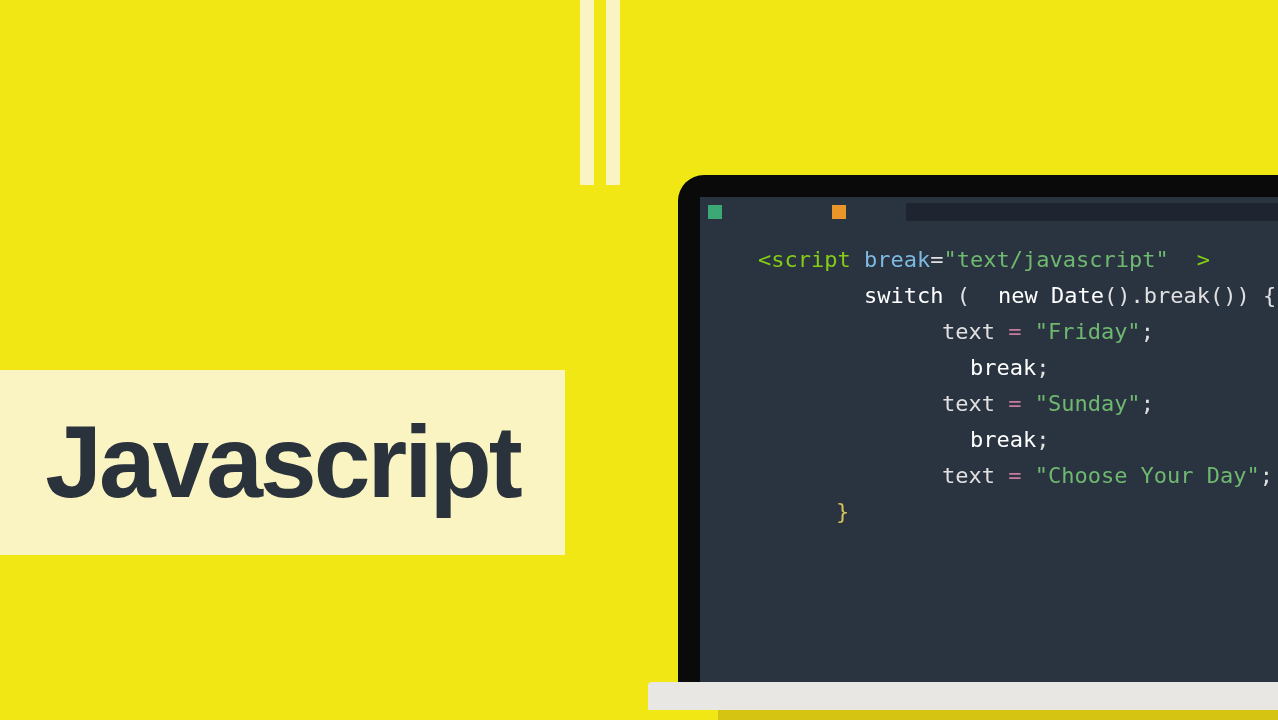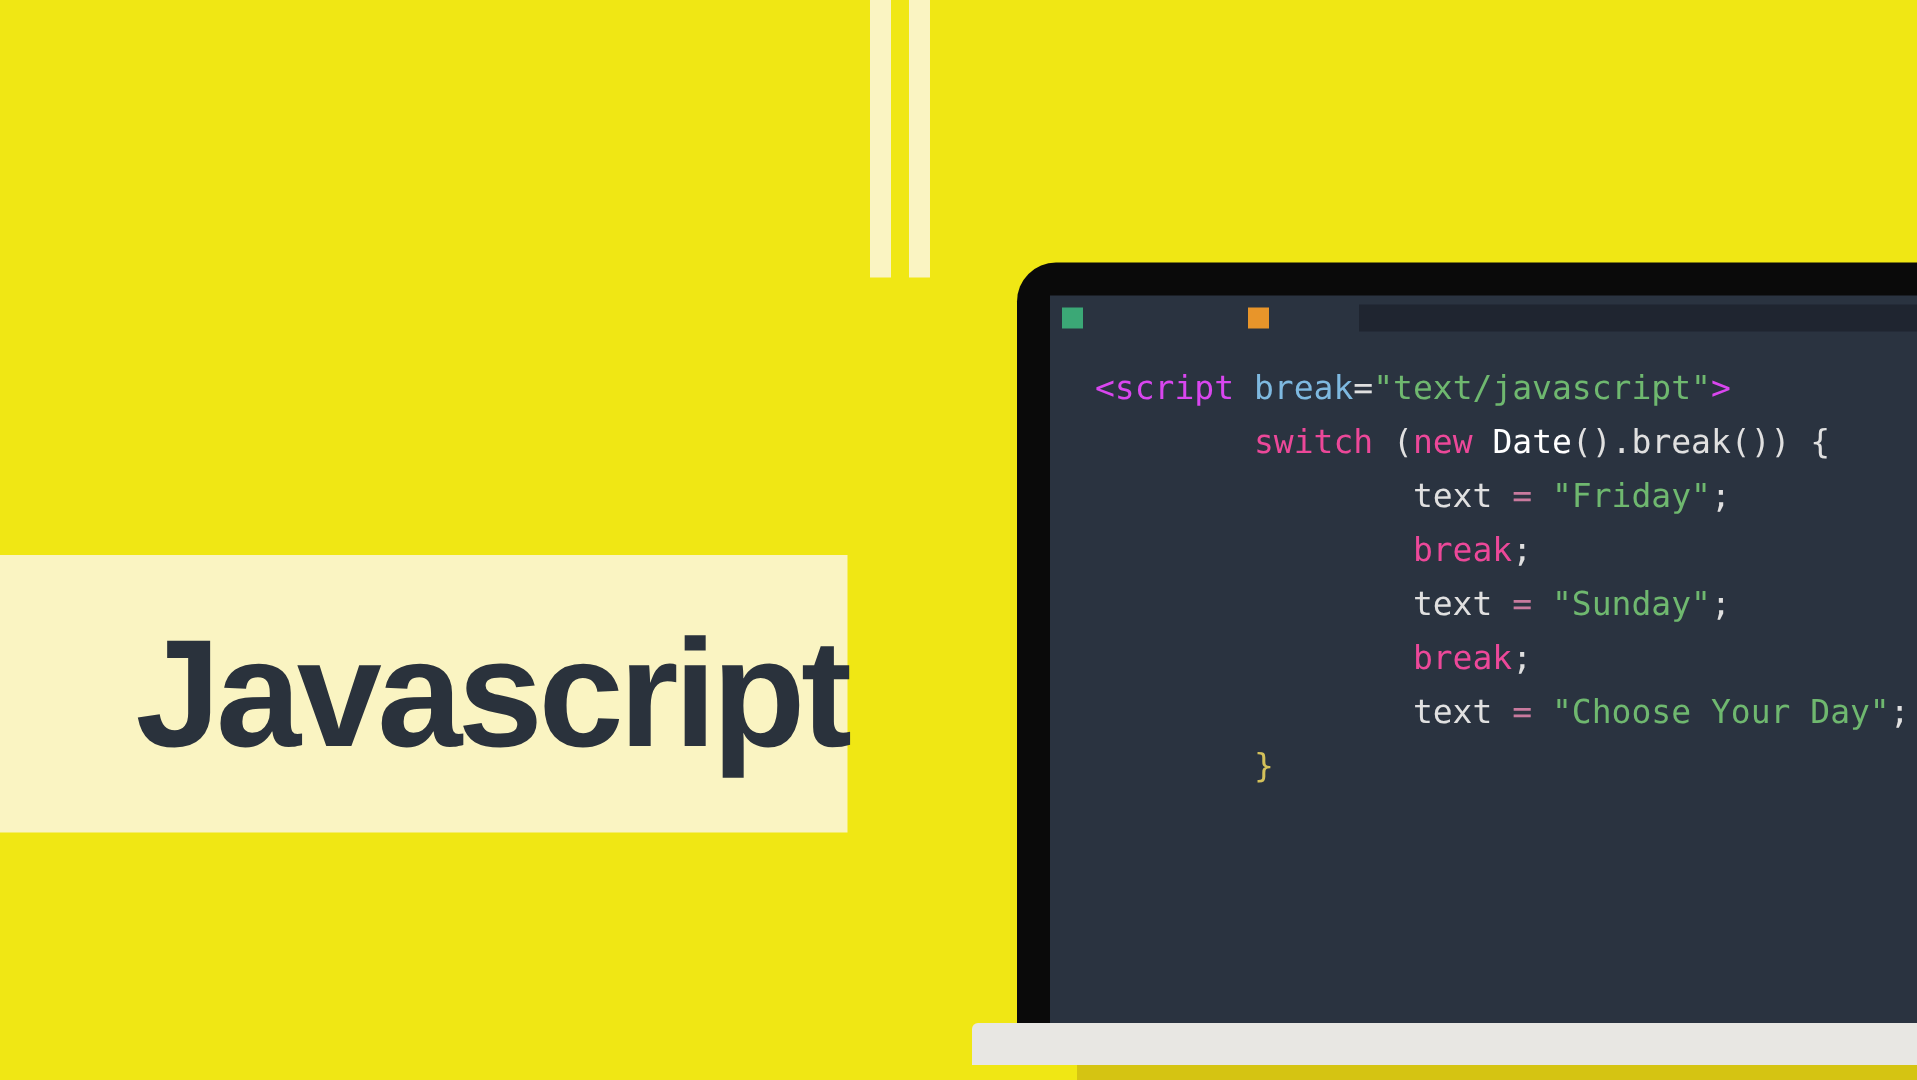--- a/index.html
+++ b/index.html
@@ -17,21 +17,21 @@
     }
     .title-band {
       position: absolute;
       left: 0;
       top: 370px;
       width: 565px;
       height: 185px;
       background: #faf4c2;
       display: flex;
       align-items: center;
-      justify-content: flex-end;
+      justify-content: center;
     }
     .title-text {
       font-size: 102px;
       font-weight: 700;
       color: #2a323c;
       letter-spacing: -3px;
     }
     .bar {
       width: 14px;
       height: 185px;
@@ -100,23 +100,23 @@
       left: 30px;
       right: 0;
       font-family: Consolas, Monaco, monospace;
       font-size: 22px;
       line-height: 36px;
       color: #d4d4d4;
     }
     .code-line {
       white-space: pre;
     }
-    .c-blue { color: #d946ef; }
+    .c-blue { color: #84cc16; margin-left: 28px; }
     .c-lightblue { color: #7eb9e0; }
-    .c-purple { color: #ec4899; }
+    .c-purple { color: #ffffff; margin-left: 28px; }
     .c-teal { color: #ffffff; }
     .c-green { color: #6fb86f; }
     .c-white { color: #e0e0e0; }
     .c-pink { color: #c97a9e; }
     .c-orange { color: #d68b3e; }
     .c-yellow { color: #d4c15a; }
   </style>
 </head>
 <body>
 

